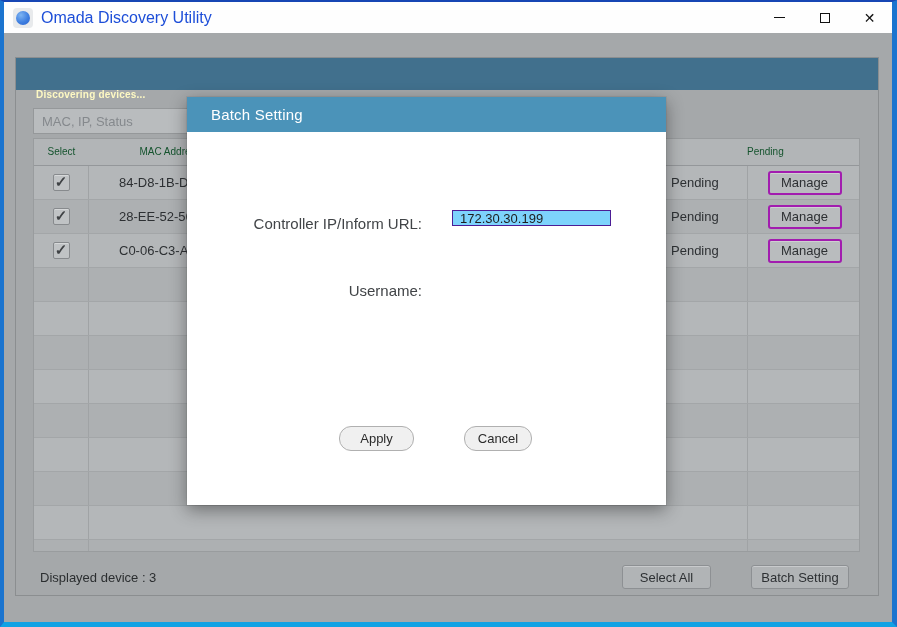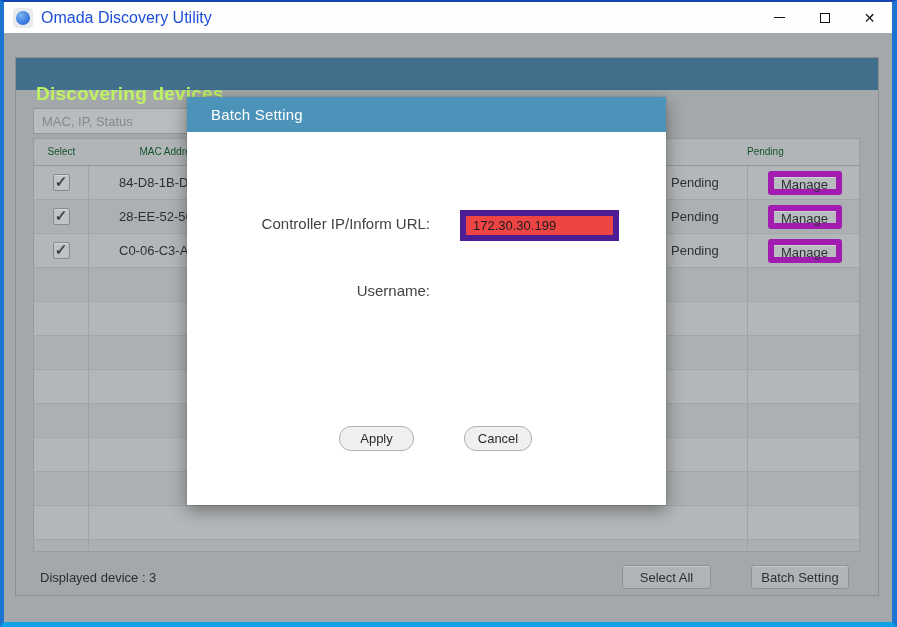--- a/index.html
+++ b/index.html
@@ -36,21 +36,21 @@
   
   .client { position: absolute; left:0; top:31px; right:0; bottom:0; background:#a5a8aa; }
   .panel {
     position: absolute; left:11px; top:24px; width:864px; height:539px;
     border: 1px solid #8b8e90;
   }
   .discover-bar {
     position: absolute; left:0; top:0; right:0; height: 32px;
     background: #41708d; display:flex; align-items:center;
   }
-  .discover-bar span { color:#bef264; font-weight: bold; font-size: 19px; margin-left: 20px; letter-spacing:.2px;margin-top:40px; }
+  .discover-bar span { color:#fef9c3; font-weight: bold; font-size: 10px; margin-left: 20px; letter-spacing:.2px;margin-top:40px; }
 
   .search {
     position: absolute; left: 29px; top: 75px; width: 206px; height: 26px;
     background: #b9bcbe; border: 1px solid #95989a; padding: 0 8px;
     font-size: 13px; color: #2e3134; font-family: "Liberation Sans", sans-serif;
   }
   .search::placeholder { color: #85898d; opacity: 1; }
 
   
   .table {
@@ -71,21 +71,21 @@
   .c2 { padding-left: 30px; }
   .c3 { padding-left: 34px; }
   .c4 { border-left: 1px solid #a0a3a5; display:flex; align-items:center; justify-content:center; }
   .cb {
     width: 17px; height: 17px; background: #c0c3c5; border: 1px solid #878a8d;
     border-radius: 2px; display: inline-flex; align-items: center; justify-content: center;
     box-shadow: inset 0 1px 0 rgba(255,255,255,.35);
   }
   .cb i { font-style: normal; font-size: 15px; font-weight: bold; color: #3f4245; line-height: 1; transform: translateY(-1px); }
   .manage {
-    width: 74px; height: 24px; background: #b9bcbe; border: 6px solid #a21caf;
+    width: 74px; height: 24px; background: #b9bcbe; border: 2px solid #a21caf;
     border-radius: 3px; font-size: 13px; color: #2d3033; font-family: "Liberation Sans", sans-serif;
     box-shadow: inset 0 1px 0 rgba(255,255,255,.3);
   }
 
   
   .footer-text { position: absolute; left: 36px; top: 537px; font-size: 13px; color: #2b2e30; }
   .g-btn {
     position: absolute; top: 532px; height: 24px;
     background: #b1b4b6; border: 1px solid #8d9093; border-radius: 3px;
     font-size: 13px; color: #2d3033; font-family: "Liberation Sans", sans-serif;
@@ -98,29 +98,29 @@
   .modal {
     position: absolute; left: 183px; top: 64px; width: 479px; height: 408px;
     background: #ffffff;
     box-shadow: 0 5px 16px rgba(25,25,25,.45), 0 0 0 1px rgba(0,0,0,.05);
   }
   .modal-title {
     position: absolute; left:0; top:0; right:0; height: 35px;
     background: #4b93b9; display: flex; align-items: center;
   }
   .modal-title span { color: #ffffff; font-size: 15px; margin-left: 24px; letter-spacing:.2px; }
-  .form-row { position: absolute; left: 12px; width: 100%; height: 27px; }
+  .form-row { position: absolute; left: 4px; width: 100%; height: 27px; }
   .form-row label {
     position: absolute; left: 0; top: 0; width: 231px; height: 27px;
     line-height: 27px; text-align: right; font-size: 15px; color: #414447;
   }
   .form-row .tinput {
-    position: absolute; left: 261px; top: 0; width: 159px; height: 31px;
-    border: 6px solid #4c1d95; padding: 0 7px; font-size: 13px; color: #1d1d1d;
-    font-family: "Liberation Sans", sans-serif; background:#ef4444;
+    position: absolute; left: 261px; top: 0; width: 159px; height: 16px;
+    border: 1px solid #4c1d95; padding: 0 7px; font-size: 13px; color: #1d1d1d;
+    font-family: "Liberation Sans", sans-serif; background:#7dd3fc;
   }
   .r1 { top: 113px; } .r2 { top: 172px; margin-top: 8px; } .r3 { top: 231px; }
   .pw-wrap { position: absolute; left: 261px; top: 0; width: 159px; height: 27px; }
   .pw-wrap .tinput { left: 0; width: 159px; border-color: #72a7c8; font-size: 15px; letter-spacing: 3px; color:#141414; }
   .caret { position: absolute; left: 63px; top: 5px; width: 1.5px; height: 16px; background: #3c3c3c; }
   .dlg-btn {
     position: absolute; top: 329px; height: 25px;
     background: #f0f0f0; border: 1px solid #b0b0b0; border-radius: 12px;
     font-size: 13px; color: #2b2b2b; font-family: "Liberation Sans", sans-serif;
   }

